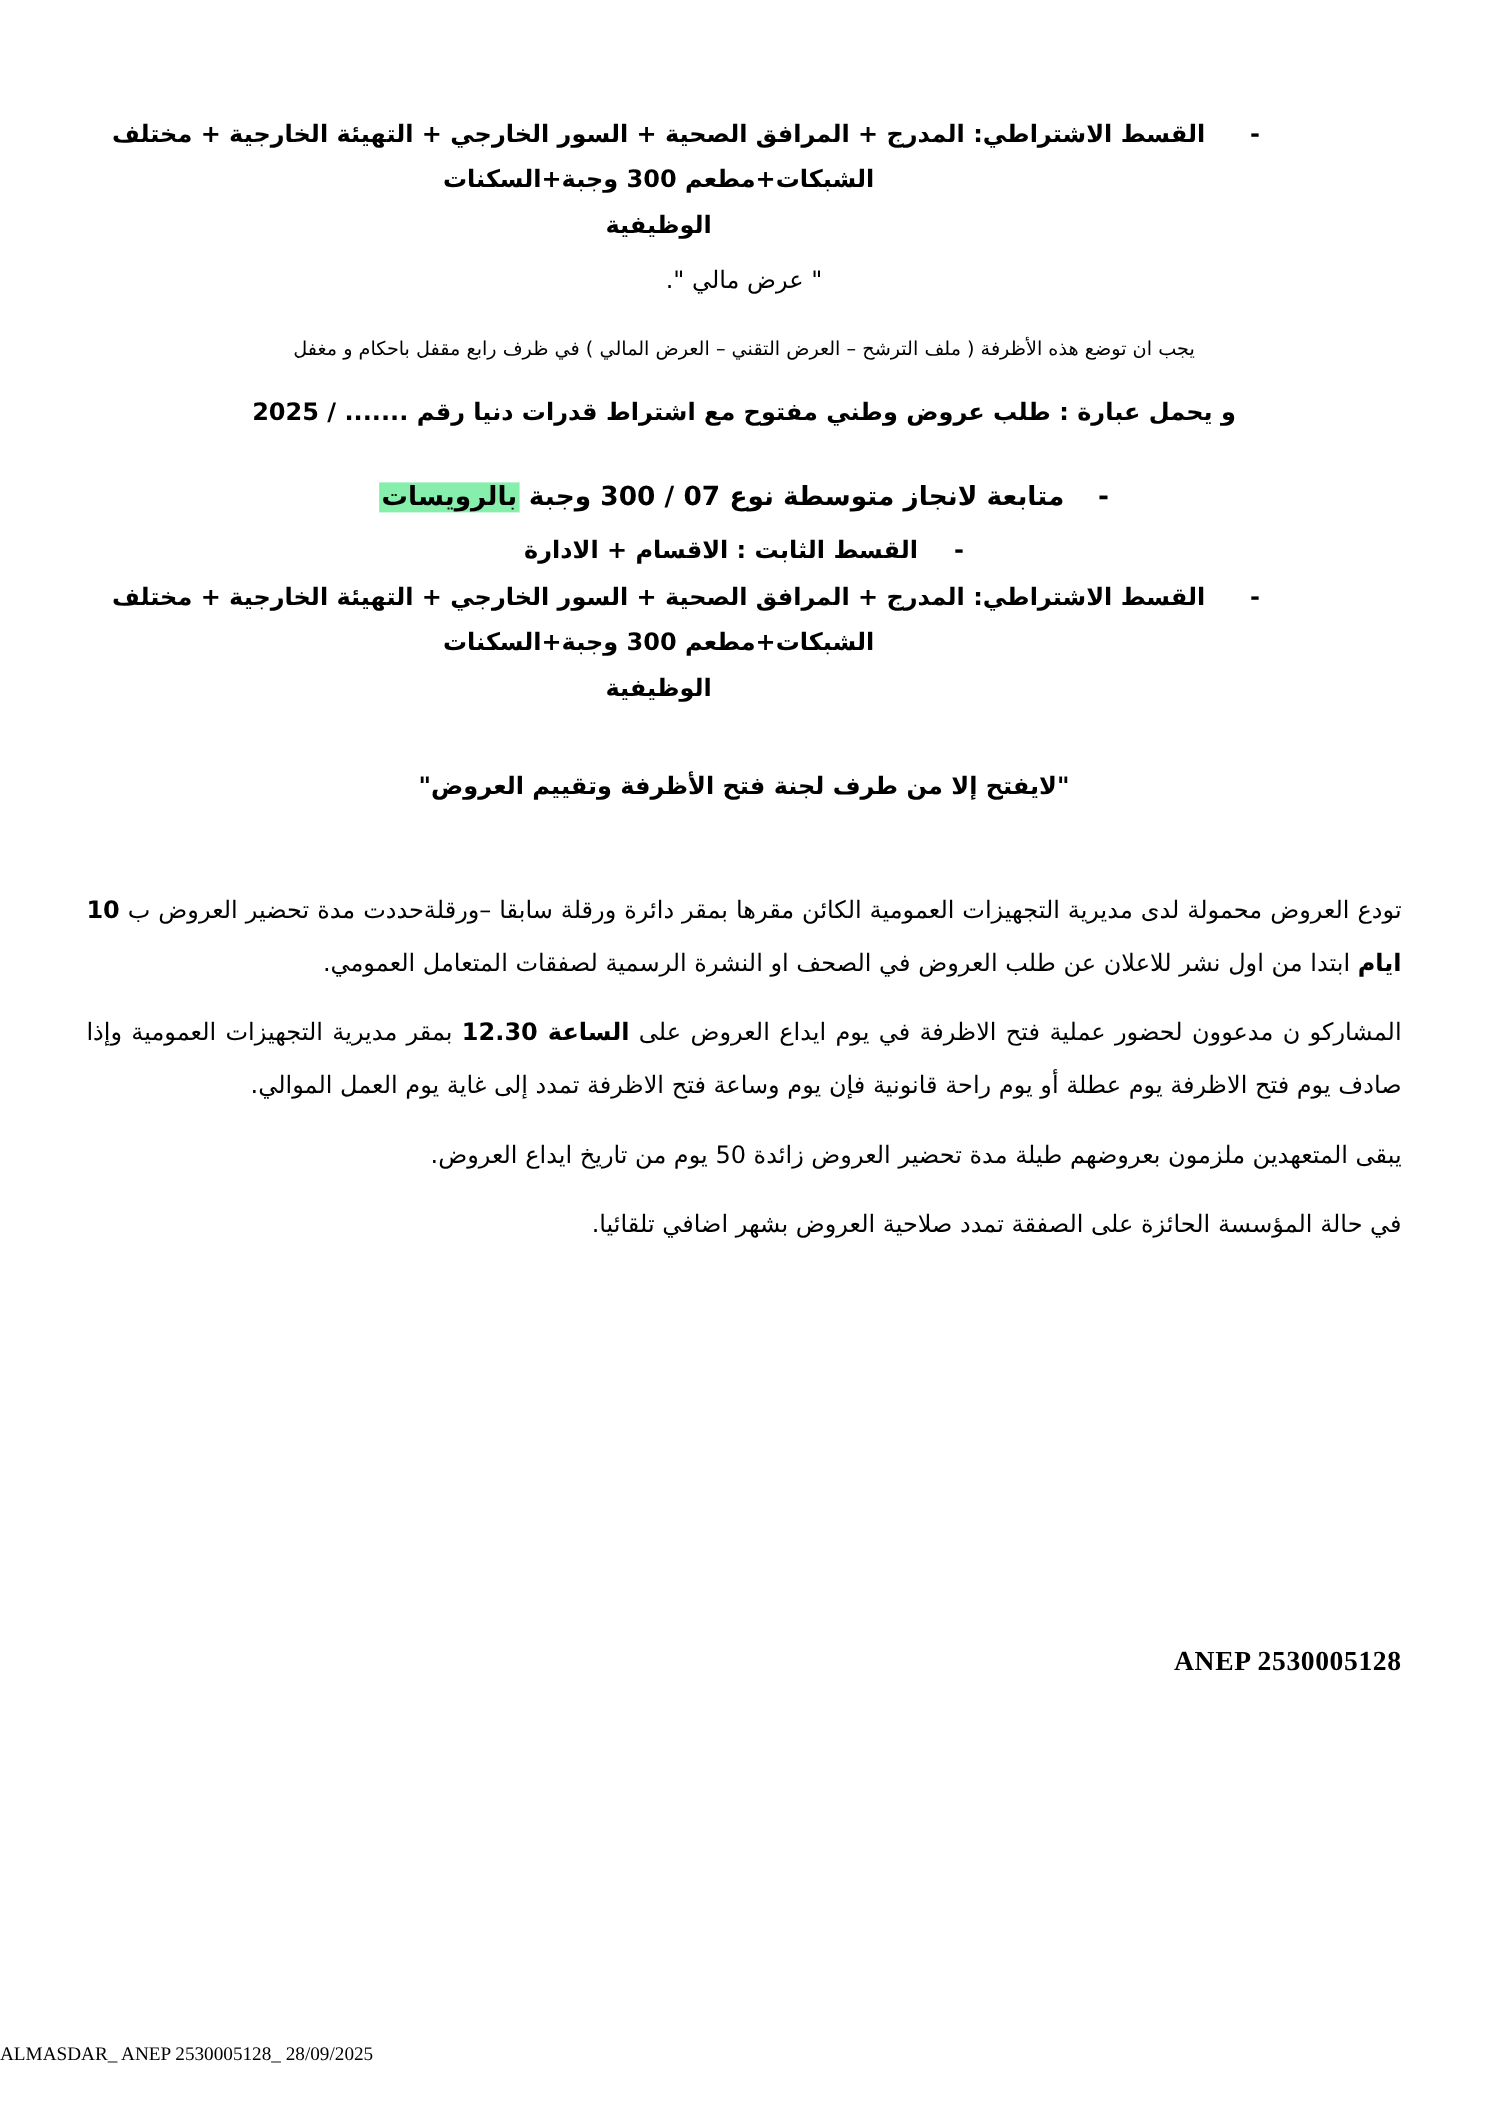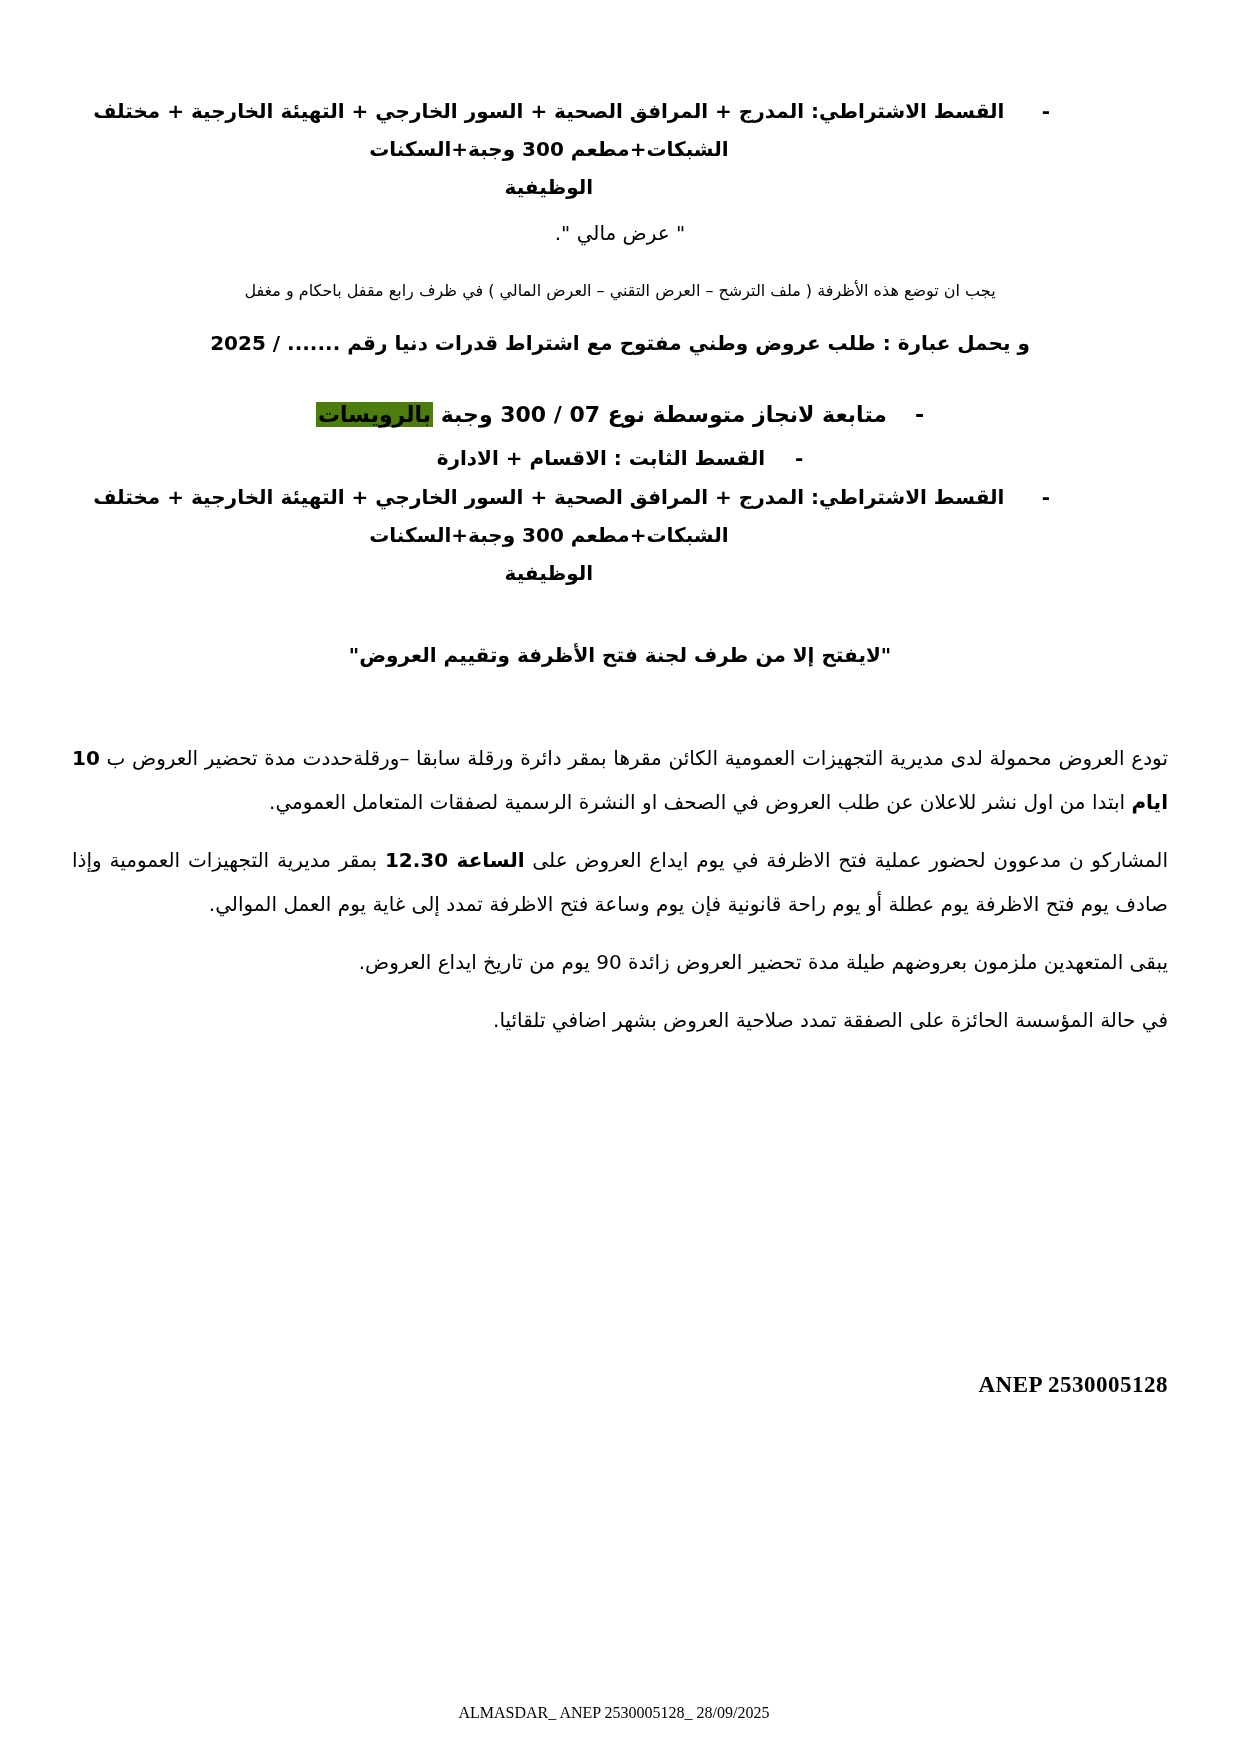--- a/index.html
+++ b/index.html
@@ -42,21 +42,21 @@
     font-size:20px;font-weight:bold;text-align:center;
     margin:22px 0 0 0;line-height:30px;
   }
   .title-row{
     display:flex;justify-content:center;align-items:baseline;
     gap:28px;font-weight:bold;font-size:22px;
     margin:40px 0 0 0;line-height:34px;
   }
   .title-row .marker{font-weight:bold;}
   .hl{
-    background:#4d7c0f;
+    background:#86efac;
     padding:0 2px;
   }
   .sub-row{
     display:flex;justify-content:center;align-items:baseline;
     gap:30px;font-weight:bold;font-size:20px;
     margin:10px 0 0 0;line-height:32px;
   }
   .bullet.second{margin-top:4px;}
   .quote{
     text-align:center;font-weight:bold;font-size:20px;
@@ -74,21 +74,20 @@
   .anep{
     font-family:"Liberation Serif","DejaVu Serif",serif;
     font-weight:bold;font-size:23px;
     text-align:right;
     margin:330px 0 0 0;
     letter-spacing:0.5px;
   }
   .footer{
     position:absolute;
     bottom:16px;left:0;right:12px;
-    text-align:center;
     font-family:"Liberation Serif","DejaVu Serif",serif;
     font-size:16px;font-weight:normal;
     direction:ltr;
   }
   b{font-weight:bold;}
 </style>
 </head>
 <body>
 
 <div class="page">
@@ -125,21 +124,21 @@
     </span>
   </div>
 
   <p class="quote">"لايفتح إلا من طرف لجنة فتح الأظرفة وتقييم العروض"</p>
 
   <p class="para first"><span>تودع العروض محمولة لدى مديرية التجهيزات العمومية الكائن مقرها بمقر دائرة ورقلة سابقا –ورقلةحددت مدة تحضير العروض ب </span><b>10 ايام</b><span> ابتدا من اول نشر للاعلان عن طلب العروض في الصحف او النشرة الرسمية  لصفقات المتعامل العمومي.</span></p>
 
 
   <p class="para"><span>المشاركو ن مدعوون لحضور  عملية فتح الاظرفة في يوم ايداع العروض على </span><b>الساعة 12.30</b><span> بمقر مديرية التجهيزات العمومية  وإذا صادف يوم فتح الاظرفة يوم عطلة أو يوم راحة قانونية فإن يوم  وساعة فتح الاظرفة تمدد إلى غاية يوم العمل الموالي.</span></p>
 
-  <p class="para right">يبقى المتعهدين ملزمون بعروضهم طيلة مدة تحضير العروض زائدة 90 يوم من تاريخ ايداع العروض.</p>
+  <p class="para right">يبقى المتعهدين ملزمون بعروضهم طيلة مدة تحضير العروض زائدة 50 يوم من تاريخ ايداع العروض.</p>
 
   <p class="para right">في حالة المؤسسة الحائزة على الصفقة تمدد صلاحية العروض بشهر اضافي تلقائيا.</p>
 
   <p class="anep">ANEP 2530005128</p>
 
   <p class="footer">ALMASDAR_ ANEP 2530005128_ 28/09/2025</p>
 
 </div>
 
 </body></html>

